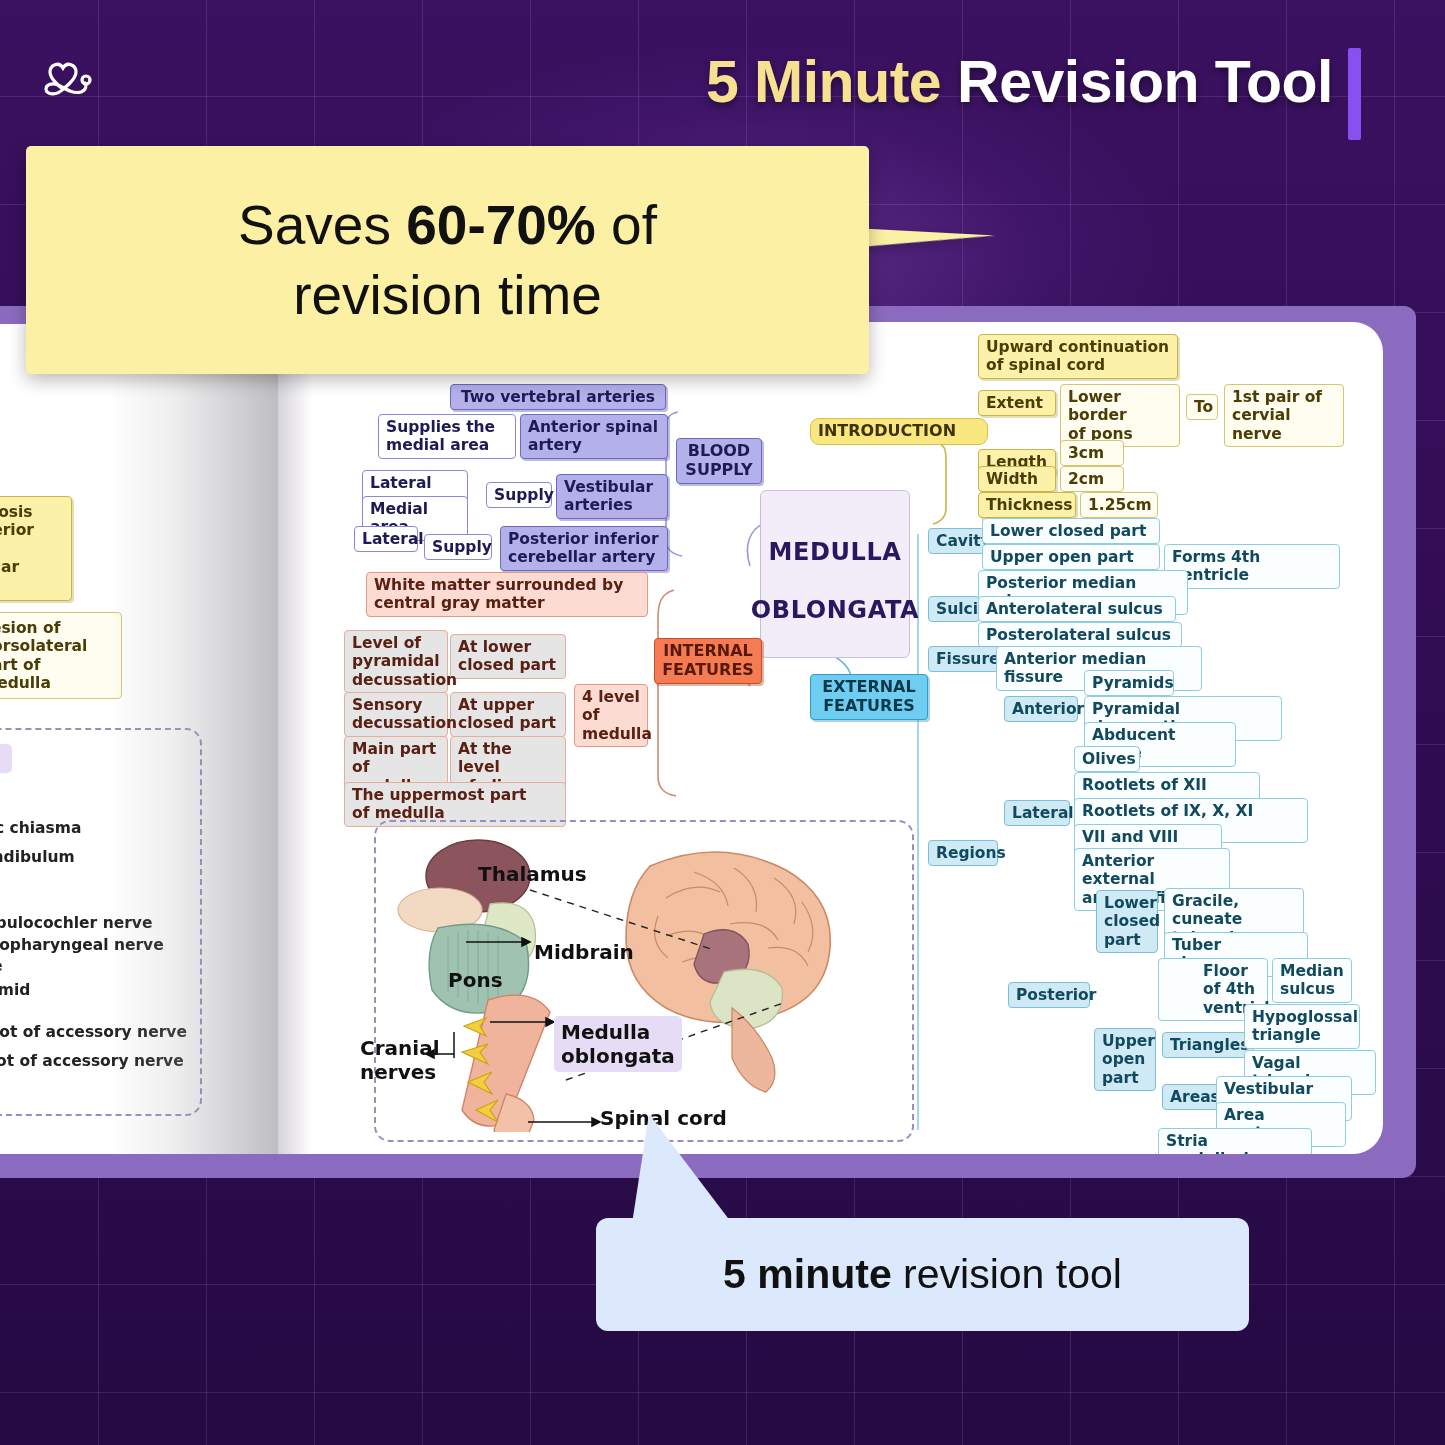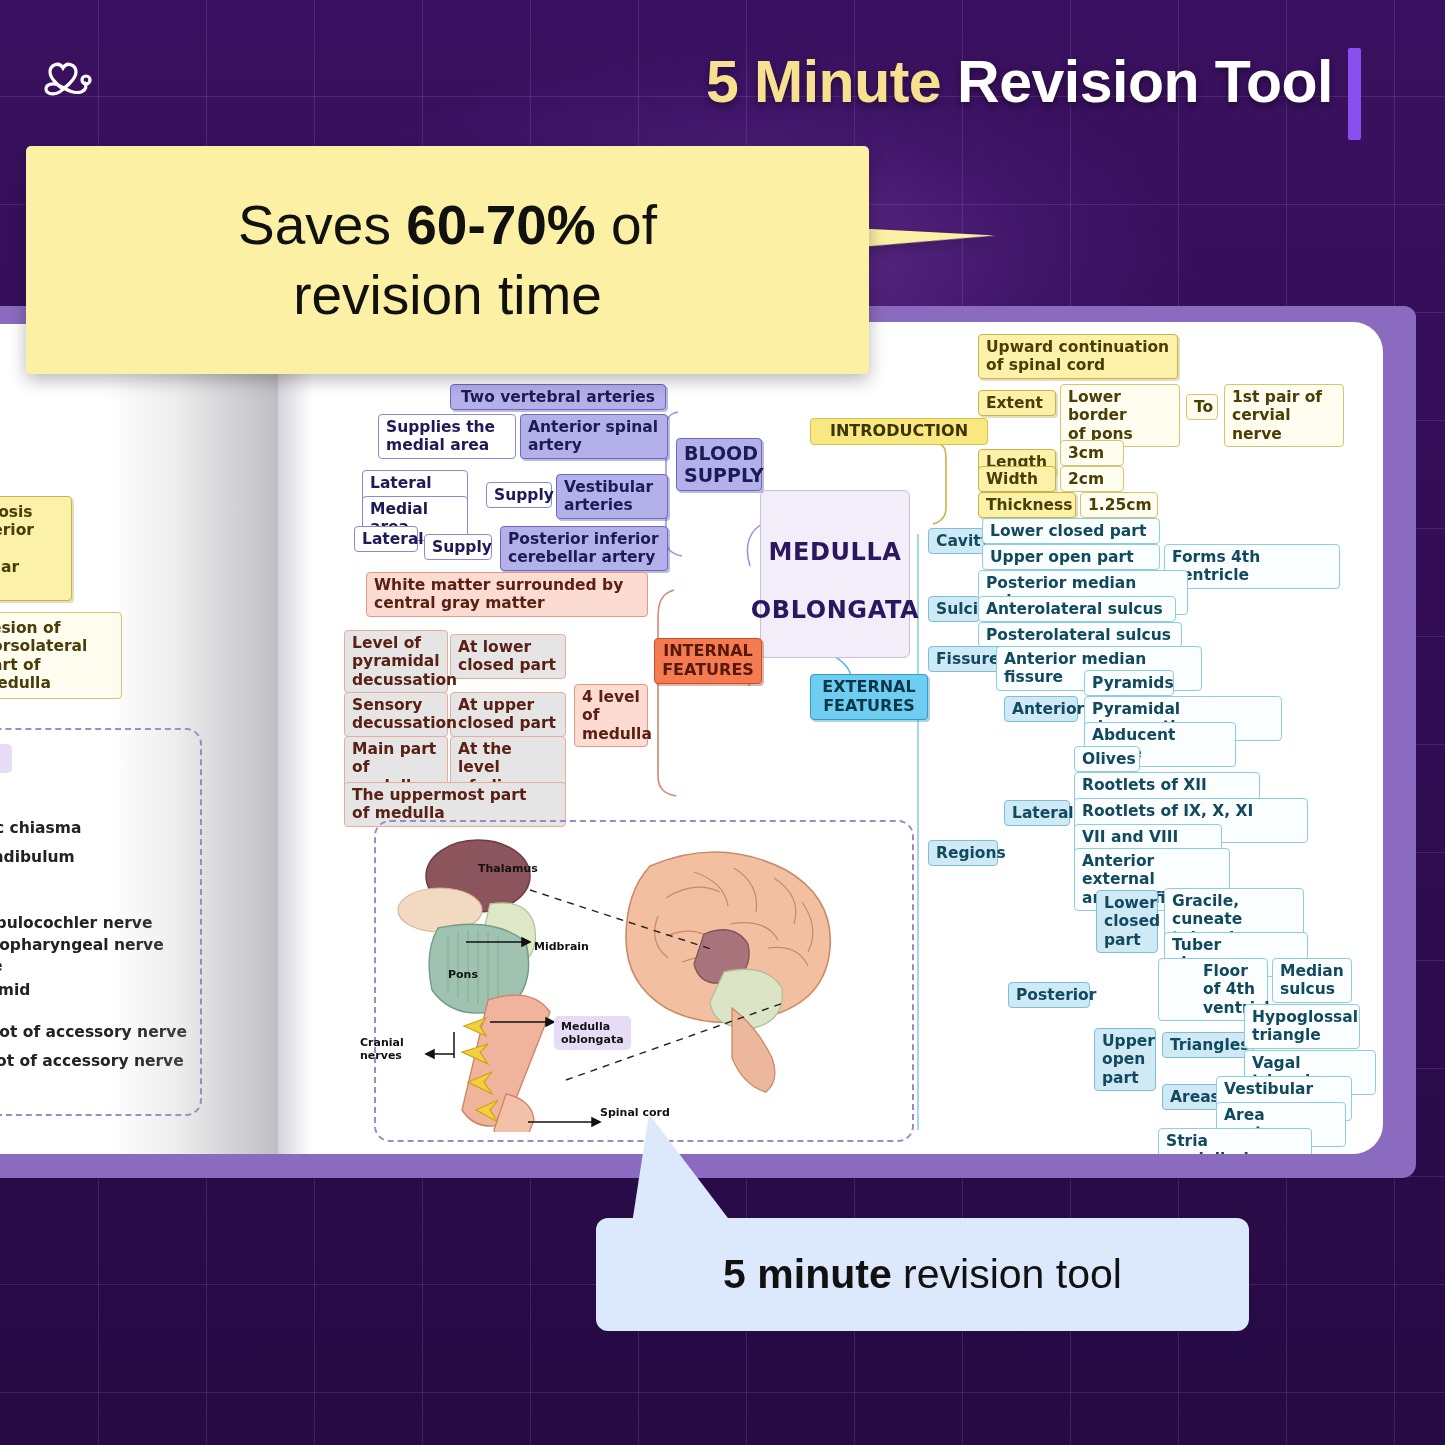--- a/index.html
+++ b/index.html
@@ -165,21 +165,21 @@
     border: 2.5px dashed #9b8bc4; border-radius: 16px;
   }
   .lp-text {
     position: absolute;
     font-family: "DejaVu Sans", sans-serif;
     font-size: 15.5px; font-weight: 700; color: #222; white-space: nowrap;
   }
   .diagram-label {
     position: absolute;
     font-family: "DejaVu Sans", sans-serif;
-    font-size: 11px; font-weight: 700; color: #111; white-space: pre-line;
+    font-size: 20px; font-weight: 700; color: #111; white-space: pre-line;
   }
 </style>
 </head>
 <body>
 
 <div id="bg"></div>
 <div id="grid"></div>
 
 <div id="header-logo">
   <svg viewBox="0 0 72 62" width="72" height="62" fill="none" stroke="#ffffff" stroke-width="3.2" stroke-linecap="round">
@@ -256,42 +256,42 @@
       <path d="M10 15c0-5.5 7.2-8.6 10.2-3.1C23.2 6.4 30.4 9.5 30.4 15c0 6.2-10.2 13.2-10.2 13.2S10 21.2 10 15z"></path>
       <path d="M20.2 28.2c-4.8 5.5-13.8 4.8-13.8 0 0-4 6.6-5.5 11.4-2.4 5.4 3.1 10.8 6.2 16.2 4.6 4-1.4 4.8-4.8 3.1-6.9"></path>
       <circle cx="40" cy="21" r="3.2"></circle>
     </svg>
     <div style="margin-top:8px;">
       <div>MEDULLA</div>
       <div>OBLONGATA</div>
     </div>
   </div>
 
-  <div class="node n-yellowhd" style="left:532px; top:96px; width:178px; text-align:center; font-size:16px;">INTRODUCTION</div>
+  <div class="node n-yellowhd" style="left:532px; top:96px; width:178px; font-size:16px;border-radius:9px;">INTRODUCTION</div>
 
   <div class="node n-yellow" style="left:700px; top:12px; width:200px;">Upward continuation
 of spinal cord</div>
 
   <div class="node n-yellow" style="left:700px; top:68px; width:78px;">Extent</div>
   <div class="node n-yellow-l" style="left:782px; top:62px; width:120px;">Lower border
 of pons</div>
   <div class="node n-yellow-l" style="left:908px; top:72px; width:32px; text-align:right;">To</div>
   <div class="node n-yellow-l" style="left:946px; top:62px; width:120px;">1st pair of
 cervial nerve</div>
 
   <div class="node n-yellow" style="left:700px; top:127px; width:78px;">Length</div>
   <div class="node n-yellow-l" style="left:782px; top:118px; width:64px;">3cm</div>
 
   <div class="node n-yellow" style="left:700px; top:144px; width:78px;">Width</div>
   <div class="node n-yellow-l" style="left:782px; top:144px; width:64px;">2cm</div>
 
   <div class="node n-yellow" style="left:700px; top:170px; width:98px;">Thickness</div>
   <div class="node n-yellow-l" style="left:802px; top:170px; width:78px;">1.25cm</div>
 
-  <div class="node n-purple" style="left:398px; top:116px; width:86px; text-align:center; font-size:19px;">BLOOD
+  <div class="node n-purple" style="left:398px; top:116px; width:86px; text-align:center; font-size:16px;">BLOOD
 SUPPLY</div>
 
   <div class="node n-purple" style="left:172px; top:62px; width:216px; text-align:center;">Two vertebral arteries</div>
 
   <div class="node n-purple" style="left:242px; top:92px; width:148px;">Anterior spinal
 artery</div>
   <div class="node n-purple-l" style="left:100px; top:92px; width:138px;">Supplies the
 medial area</div>
 
   <div class="node n-purple" style="left:278px; top:152px; width:112px;">Vestibular

